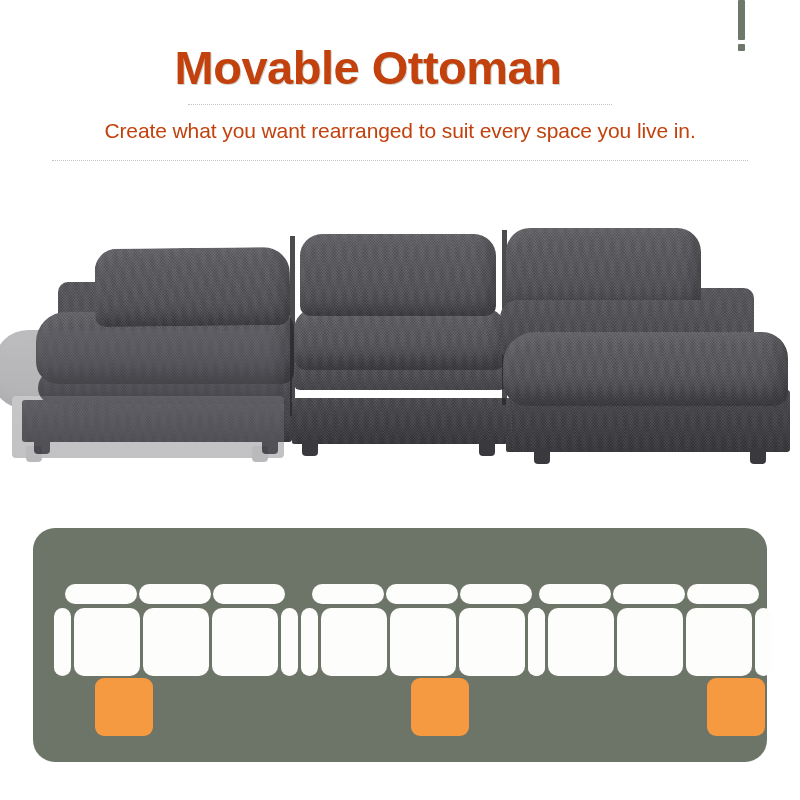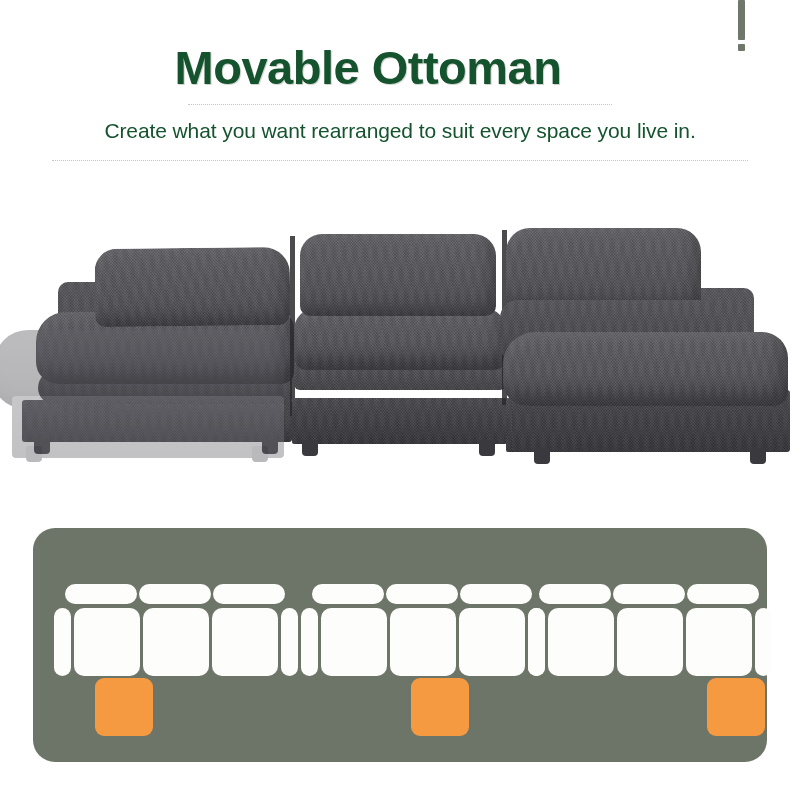--- a/index.html
+++ b/index.html
@@ -47,21 +47,21 @@
   }
 
   #page-title {
     position: absolute;
     left: 0;
     top: 44px;
     width: 736px;
     text-align: center;
     font-size: 47px;
     font-weight: bold;
-    color: #14532d;
+    color: #c2410c;
     letter-spacing: -0.5px;
     line-height: 1;
     text-shadow: 1px 1px 0 rgba(120,128,114,0.35);
   }
 
   .dotted-rule {
     position: absolute;
     height: 0;
     border-top: 1px dotted #c2c6c0;
   }
@@ -76,21 +76,21 @@
     width: 696px;
   }
 
   #page-subtitle {
     position: absolute;
     left: 0;
     top: 118px;
     width: 800px;
     text-align: center;
     font-size: 21px;
-    color: #14532d;
+    color: #c2410c;
     line-height: 1.2;
     letter-spacing: -0.1px;
   }
 
   
   #photo-stage {
     position: absolute;
     left: 0;
     top: 200px;
     width: 800px;

